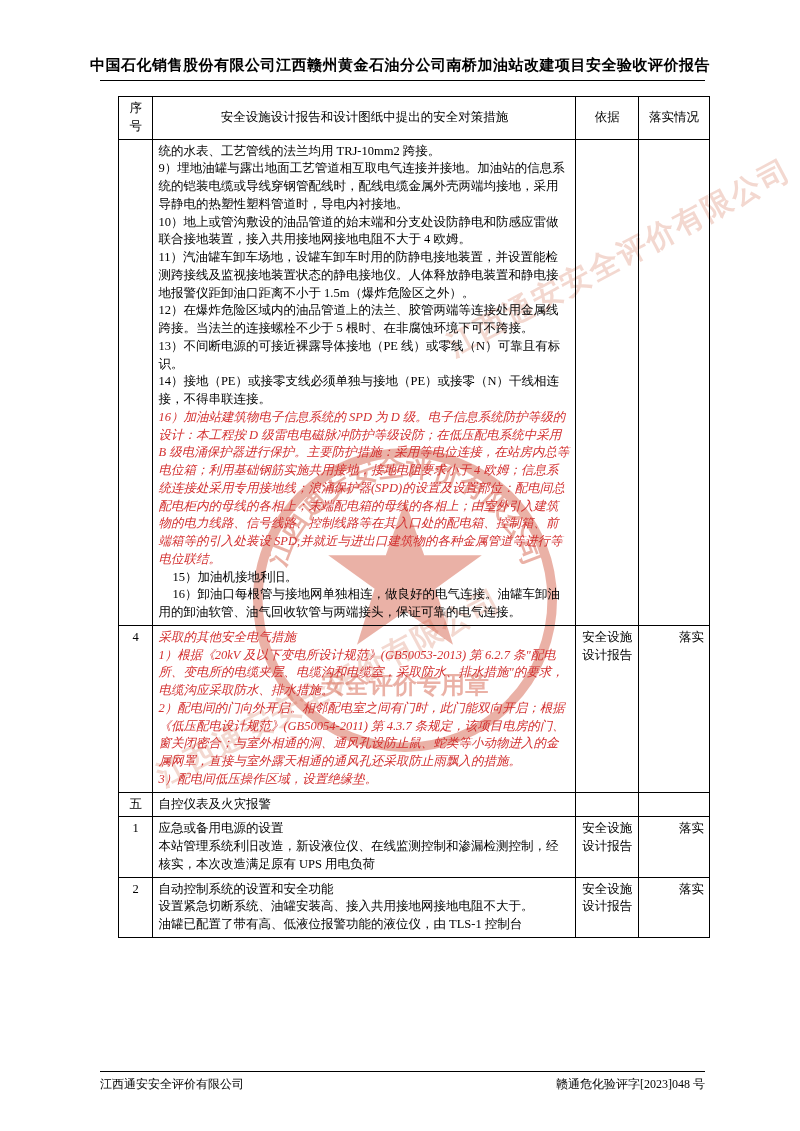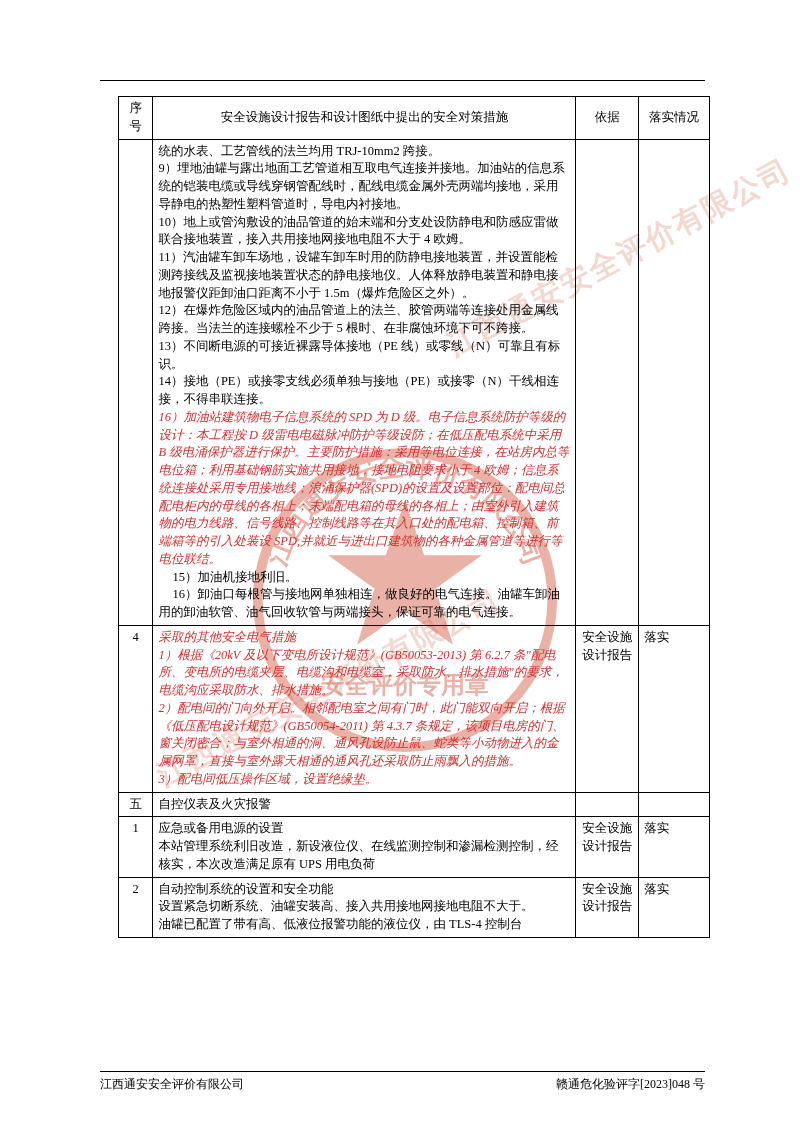--- a/index.html
+++ b/index.html
@@ -90,21 +90,21 @@
     font-weight: normal;
   }
   table.doc th {
     text-align: center;
     vertical-align: middle;
     font-size: 12.5px;
   }
   .c-num { width: 34px; text-align: center; vertical-align: middle; }
   .c-main { width: 418px; }
   .c-basis { width: 62px; text-align: center; vertical-align: middle; line-height: 1.3; }
-  .c-status { width: 70px; text-align: left; vertical-align: middle; }
+  .c-status { width: 70px; text-align: right; vertical-align: middle; }
   .para { margin: 0; text-indent: 0; }
   .para + .para { margin-top: 0px; }
   .red { color: #d32f2f; font-style: italic; }
   .sec-title td { padding-top: 5px; padding-bottom: 5px; }
   .footer {
     position: absolute;
     left: 100px;
     right: 95px;
     bottom: 38px;
     border-top: 1px solid #000;
@@ -135,20 +135,21 @@
       <circle cx="100" cy="100" r="92" fill="none" stroke="#d2543c" stroke-width="6"></circle>
       <path d="M100 38 L112 72 L148 72 L119 93 L130 128 L100 107 L70 128 L81 93 L52 72 L88 72 Z" fill="#d2543c"></path>
       <path id="arcTop" d="M 22 100 A 78 78 0 0 1 178 100" fill="none"></path>
       <text font-size="17" fill="#d2543c" font-family="Liberation Serif, serif" font-weight="bold">
         <textPath href="#arcTop" startOffset="50%" text-anchor="middle">江西通安安全评价有限公司</textPath>
       </text>
       <text x="100" y="158" font-size="15" fill="#d2543c" text-anchor="middle" font-family="Liberation Serif, serif" font-weight="bold">安全评价专用章</text>
     </svg>
   </div>
 
+  <div class="header-title">中国石化销售股份有限公司江西赣州黄金石油分公司南桥加油站改建项目安全验收评价报告</div>
   <div class="header-rule"></div>
 
   <table class="doc">
     <colgroup>
       <col style="width:34px">
         <col style="width:418px">
         <col style="width:62px">
         <col style="width:70px">
     </colgroup>
     <thead>
@@ -206,21 +207,21 @@
         </td>
         <td class="c-basis">安全设施设计报告</td>
         <td class="c-status">落实</td>
       </tr>
 
       <tr>
         <td class="c-num">2</td>
         <td class="c-main">
           <p class="para">自动控制系统的设置和安全功能</p>
           <p class="para">设置紧急切断系统、油罐安装高、接入共用接地网接地电阻不大于。</p>
-          <p class="para">油罐已配置了带有高、低液位报警功能的液位仪，由 TLS-4 控制台</p>
+          <p class="para">油罐已配置了带有高、低液位报警功能的液位仪，由 TLS-1 控制台</p>
         </td>
         <td class="c-basis">安全设施设计报告</td>
         <td class="c-status">落实</td>
       </tr>
     </tbody>
   </table>
 
   <div class="footer">
     <span class="footer-left">江西通安安全评价有限公司</span>
     <span class="footer-right">赣通危化验评字[2023]048 号</span>

